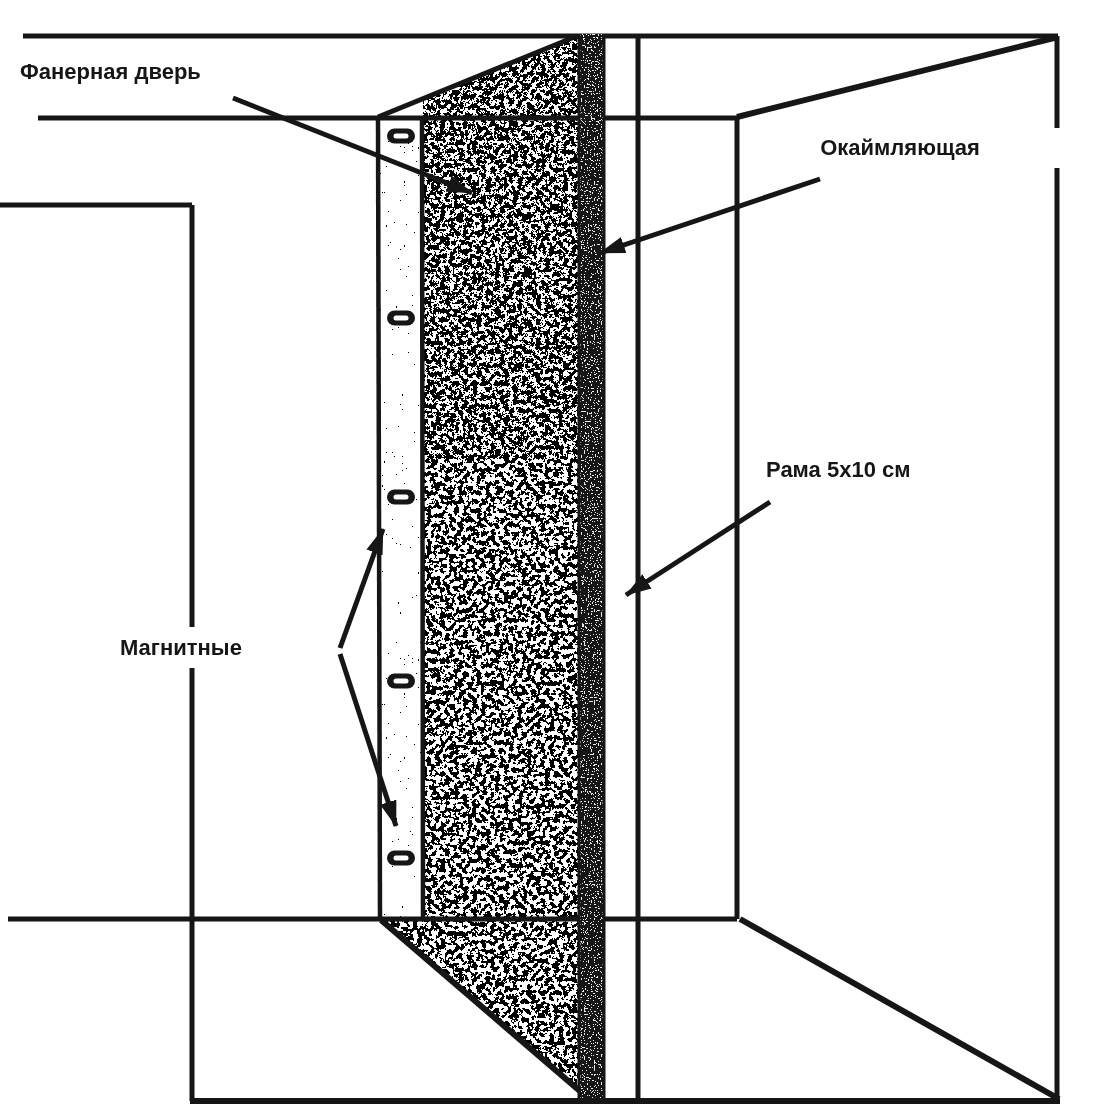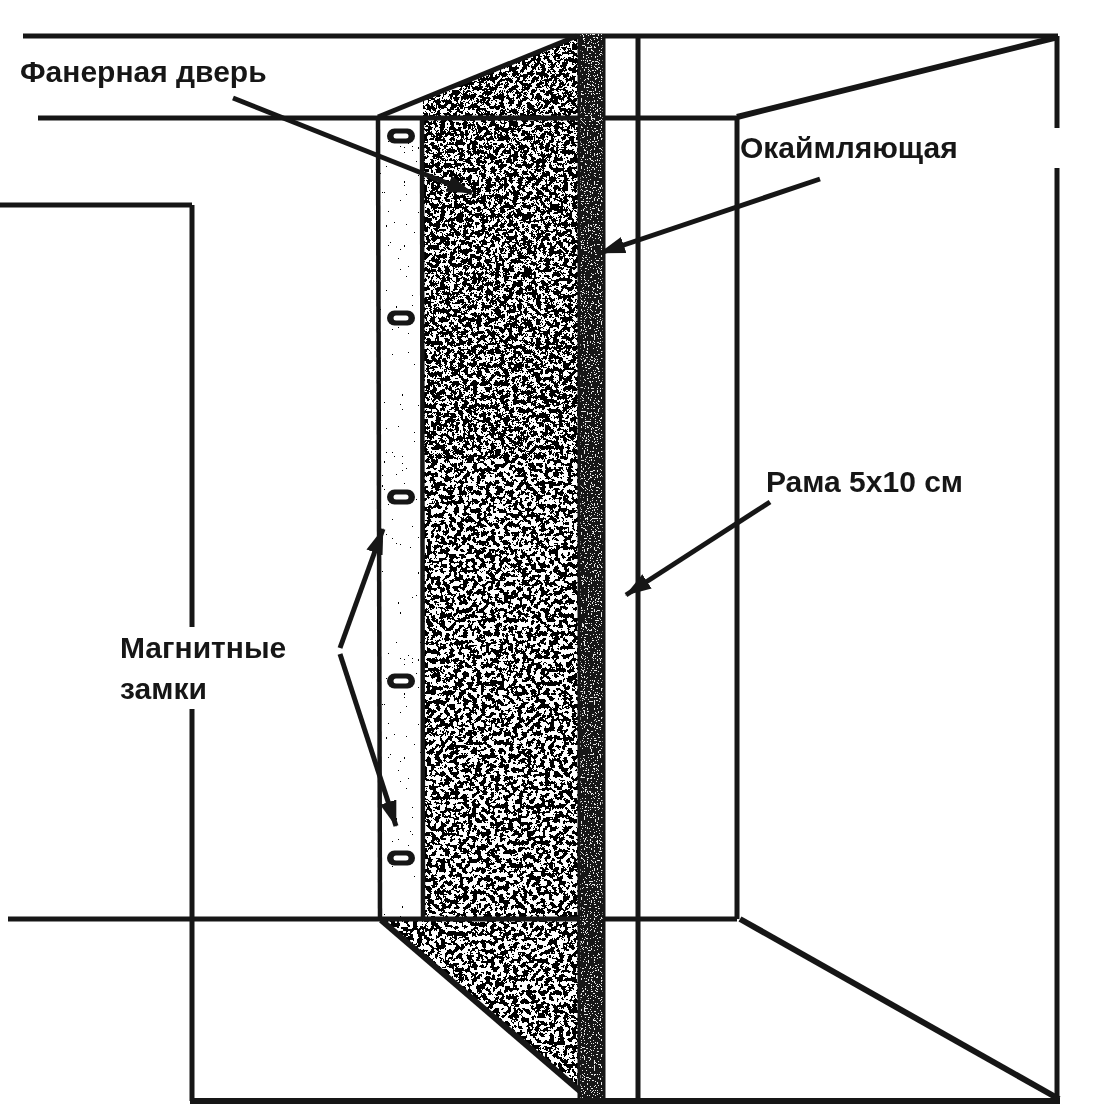--- a/index.html
+++ b/index.html
@@ -5,29 +5,29 @@
   :root { --ink:#161616; --paper:#ffffff; }
   html,body { margin:0; padding:0; background:#fff; }
   .stage {
     position:relative; width:1099px; height:1107px;
     background:var(--paper); overflow:hidden;
     font-family:"Liberation Sans","DejaVu Sans",sans-serif;
   }
   .stage svg { position:absolute; left:0; top:0; color:var(--ink); }
   .lbl {
     position:absolute; color:var(--ink);
-    font-weight:bold; font-size:30px; line-height:36px;
+    font-weight:bold; font-size:22px; line-height:36px;
     letter-spacing:0px; white-space:nowrap;
     background:var(--paper);
   }
-  .lbl-rail   { line-height:40px; text-align:left; }
+  .lbl-rail   { line-height:40px; text-align:center; }
   .lbl-locks  { line-height:41px; }
   .lbl-door   { left:20px;  top:54px;  }
   .lbl-rail   { left:740px; top:128px; width:320px; }
-  .lbl-frame  { left:766px; top:464px; }
+  .lbl-frame  { left:766px; top:452px; }
   .lbl-locks  { left:120px; top:627px; width:207px; }
 </style>
 </head>
 <body>
 
 <div class="stage">
 
   <svg width="1099" height="1107" viewBox="0 0 1099 1107">
     <defs>
 
@@ -147,16 +147,15 @@
   <div class="lbl lbl-door">Фанерная дверь</div>
 
   <div class="lbl lbl-rail">
     <div>Окаймляющая</div>
   </div>
 
   <div class="lbl lbl-frame">Рама 5х10 см</div>
 
   <div class="lbl lbl-locks">
     <div>Магнитные</div>
-    <div>замки</div>
   </div>
 
 </div>
 
 </body></html>

